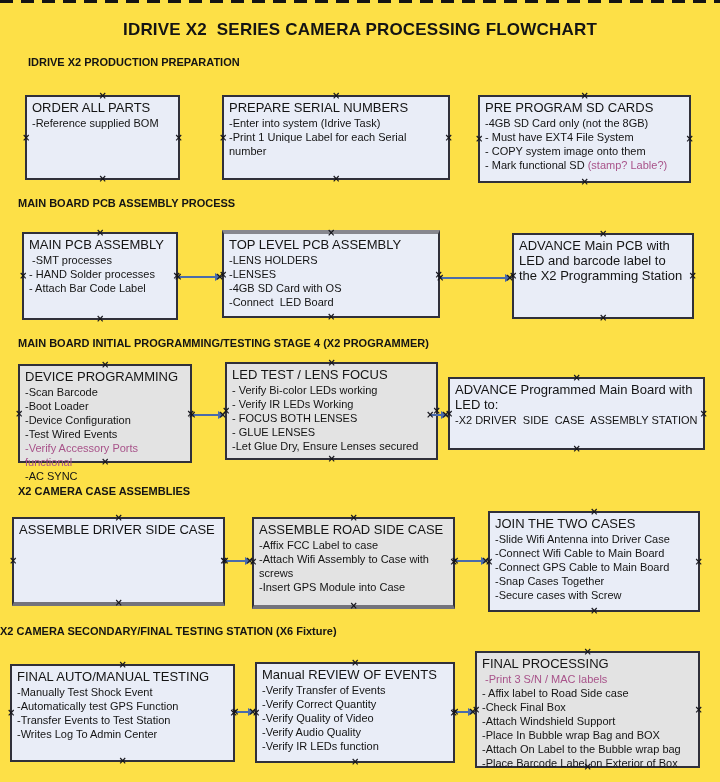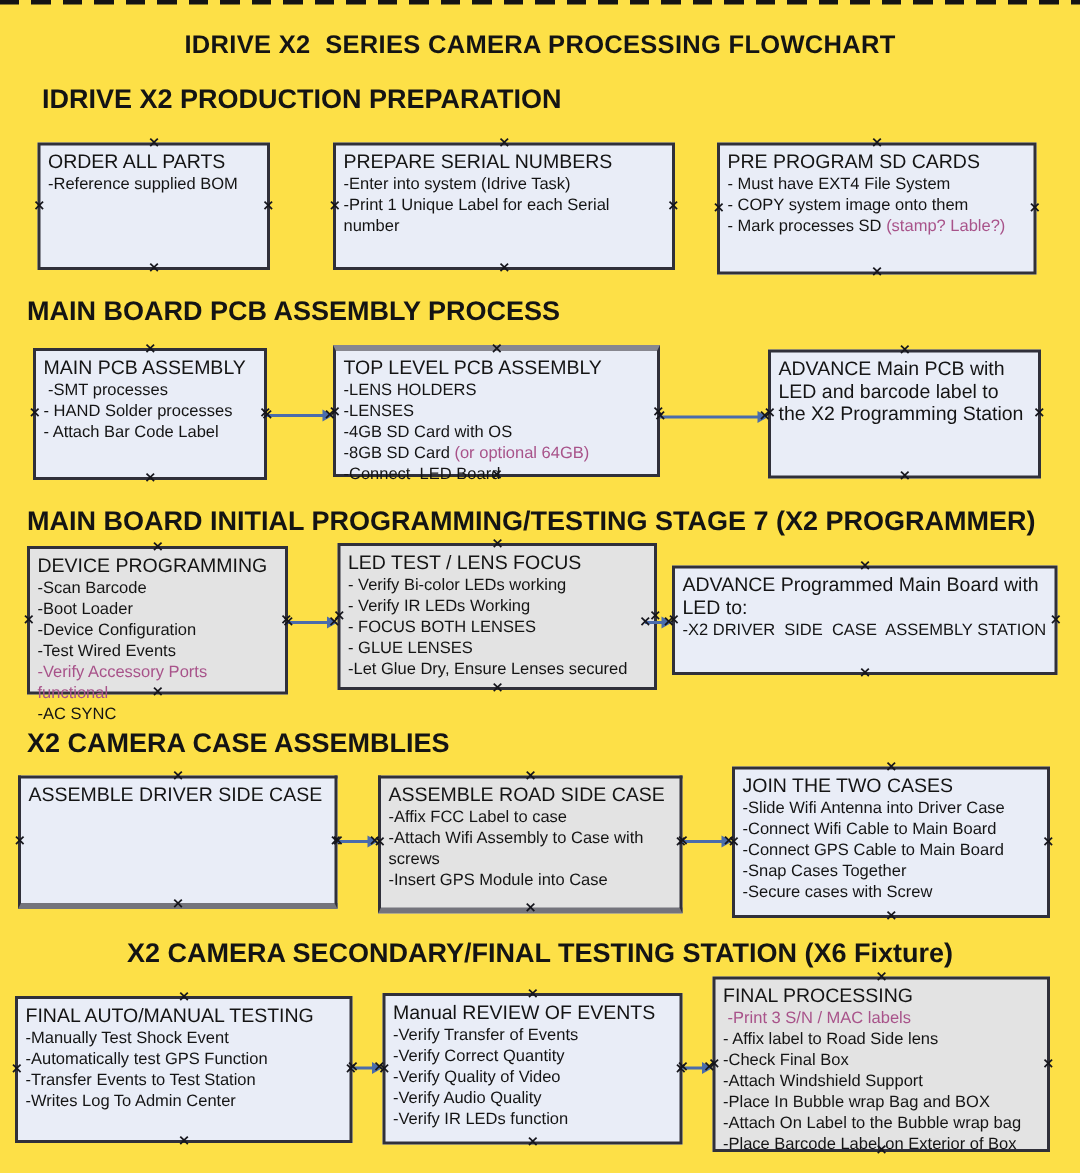--- a/index.html
+++ b/index.html
@@ -10,22 +10,22 @@
     --arrow:#4a6cab;
     --ink:#141414;
   }
   html,body{margin:0;padding:0;background:#fff;}
   .page{position:relative;width:720px;height:782px;background:#fde047;overflow:hidden;
         font-family:"Liberation Sans","DejaVu Sans",sans-serif;color:var(--ink);padding-left:20px;}
   .top-dashes{position:absolute;left:0;top:0;width:720px;height:3px;
         background:repeating-linear-gradient(90deg,#141414 0 13px,transparent 13px 21px);}
   h1.title{position:absolute;left:0;top:20px;width:720px;margin:0;text-align:center;
         font-size:17px;font-weight:bold;letter-spacing:.2px;white-space:pre-wrap;}
-  h2.sec{position:absolute;margin:0;font-size:18px;font-weight:bold;white-space:pre-wrap;}
-  h2.sec.center{left:0;width:720px;text-align:center;}
+  h2.sec{position:absolute;margin:0;font-size:11px;font-weight:bold;white-space:pre-wrap;}
+  h2.sec.center{left:0;width:720px;text-align:left;}
   .box{position:absolute;box-sizing:border-box;border:2px solid var(--border);
         padding:3px 5px 2px 5px;}
   .v-blue{background:var(--blue-fill);}
   .v-gray{background:var(--gray-fill);}
   .edge-top-gray{border-top:4px solid #87878f;}
   .edge-bottom-gray{border-bottom:4px solid #74747c;}
   .box-title{font-size:13px;font-weight:normal;line-height:15px;white-space:pre-wrap;margin-bottom:1px;}
   .box-line{font-size:11px;line-height:14px;white-space:pre-wrap;}
   .box-line .accent{color:var(--accent);}
   .hx{position:absolute;font:bold 10px/10px "DejaVu Sans",sans-serif;color:#15151c;
@@ -69,23 +69,24 @@
         <div class="box-line"><span>-Print 1 Unique Label for each Serial number</span></div>
       </div>
   <span class="hx t">×</span>
       <span class="hx b">×</span>
       <span class="hx l">×</span>
       <span class="hx r">×</span>
     </div>
   <div class="box v-blue" style="left:478px;top:95px;width:213px;height:88px;">
     <div class="box-title">PRE PROGRAM SD CARDS</div>
     <div class="box-body">
+        <div class="box-line"><span>-4GB SD Card only (not the 8GB)</span></div>
         <div class="box-line"><span>- Must have EXT4 File System</span></div>
         <div class="box-line"><span>- COPY system image onto them</span></div>
-        <div class="box-line"><span>- Mark processes SD </span><span class="accent">(stamp? Lable?)</span></div>
+        <div class="box-line"><span>- Mark functional SD </span><span class="accent">(stamp? Lable?)</span></div>
       </div>
   <span class="hx t">×</span>
       <span class="hx b">×</span>
       <span class="hx l">×</span>
       <span class="hx r">×</span>
     </div>
 
   <h2 class="sec" style="left:18px;top:197px;">MAIN BOARD PCB ASSEMBLY PROCESS</h2>
 
   <div class="box v-blue" style="left:22px;top:232px;width:156px;height:88px;">
@@ -99,21 +100,20 @@
       <span class="hx b">×</span>
       <span class="hx l">×</span>
       <span class="hx r">×</span>
     </div>
   <div class="box v-blue edge-top-gray" style="left:222px;top:230px;width:218px;height:88px;">
     <div class="box-title">TOP LEVEL PCB ASSEMBLY</div>
     <div class="box-body">
         <div class="box-line"><span>-LENS HOLDERS</span></div>
         <div class="box-line"><span>-LENSES</span></div>
         <div class="box-line"><span>-4GB SD Card with OS</span></div>
-        <div class="box-line"><span>-8GB SD Card </span><span class="accent">(or optional 64GB)</span></div>
         <div class="box-line"><span>-Connect  LED Board</span></div>
       </div>
   <span class="hx t">×</span>
       <span class="hx b">×</span>
       <span class="hx l">×</span>
       <span class="hx r">×</span>
     </div>
   <div class="box v-blue" style="left:512px;top:233px;width:182px;height:86px;">
     <div class="box-title">ADVANCE Main PCB with LED and barcode label to the X2 Programming Station</div>
     <div class="box-body"></div>
@@ -129,21 +129,21 @@
       <b class="ax s">×</b>
       <b class="ax e">×</b>
   </div>
   <div class="arrow" style="left:440px;top:273px;width:72px;">
     <i class="al"></i>
       <i class="ah"></i>
       <b class="ax s">×</b>
       <b class="ax e">×</b>
   </div>
 
-  <h2 class="sec" style="left:18px;top:337px;">MAIN BOARD INITIAL PROGRAMMING/TESTING STAGE 7 (X2 PROGRAMMER)</h2>
+  <h2 class="sec" style="left:18px;top:337px;">MAIN BOARD INITIAL PROGRAMMING/TESTING STAGE 4 (X2 PROGRAMMER)</h2>
 
   <div class="box v-gray" style="left:18px;top:364px;width:174px;height:99px;">
     <div class="box-title">DEVICE PROGRAMMING</div>
     <div class="box-body">
         <div class="box-line"><span>-Scan Barcode</span></div>
         <div class="box-line"><span>-Boot Loader</span></div>
         <div class="box-line"><span>-Device Configuration</span></div>
         <div class="box-line"><span>-Test Wired Events</span></div>
         <div class="box-line"><span class="accent">-Verify Accessory Ports functional</span></div>
         <div class="box-line"><span>-AC SYNC</span></div>
@@ -266,21 +266,21 @@
       </div>
   <span class="hx t">×</span>
       <span class="hx b">×</span>
       <span class="hx l">×</span>
       <span class="hx r">×</span>
     </div>
   <div class="box v-gray" style="left:475px;top:651px;width:225px;height:117px;">
     <div class="box-title">FINAL PROCESSING</div>
     <div class="box-body">
         <div class="box-line"><span class="accent"> -Print 3 S/N / MAC labels</span></div>
-        <div class="box-line"><span>- Affix label to Road Side lens</span></div>
+        <div class="box-line"><span>- Affix label to Road Side case</span></div>
         <div class="box-line"><span>-Check Final Box</span></div>
         <div class="box-line"><span>-Attach Windshield Support</span></div>
         <div class="box-line"><span>-Place In Bubble wrap Bag and BOX</span></div>
         <div class="box-line"><span>-Attach On Label to the Bubble wrap bag</span></div>
         <div class="box-line"><span>-Place Barcode Label on Exterior of Box</span></div>
       </div>
   <span class="hx t">×</span>
       <span class="hx b">×</span>
       <span class="hx l">×</span>
       <span class="hx r">×</span>

